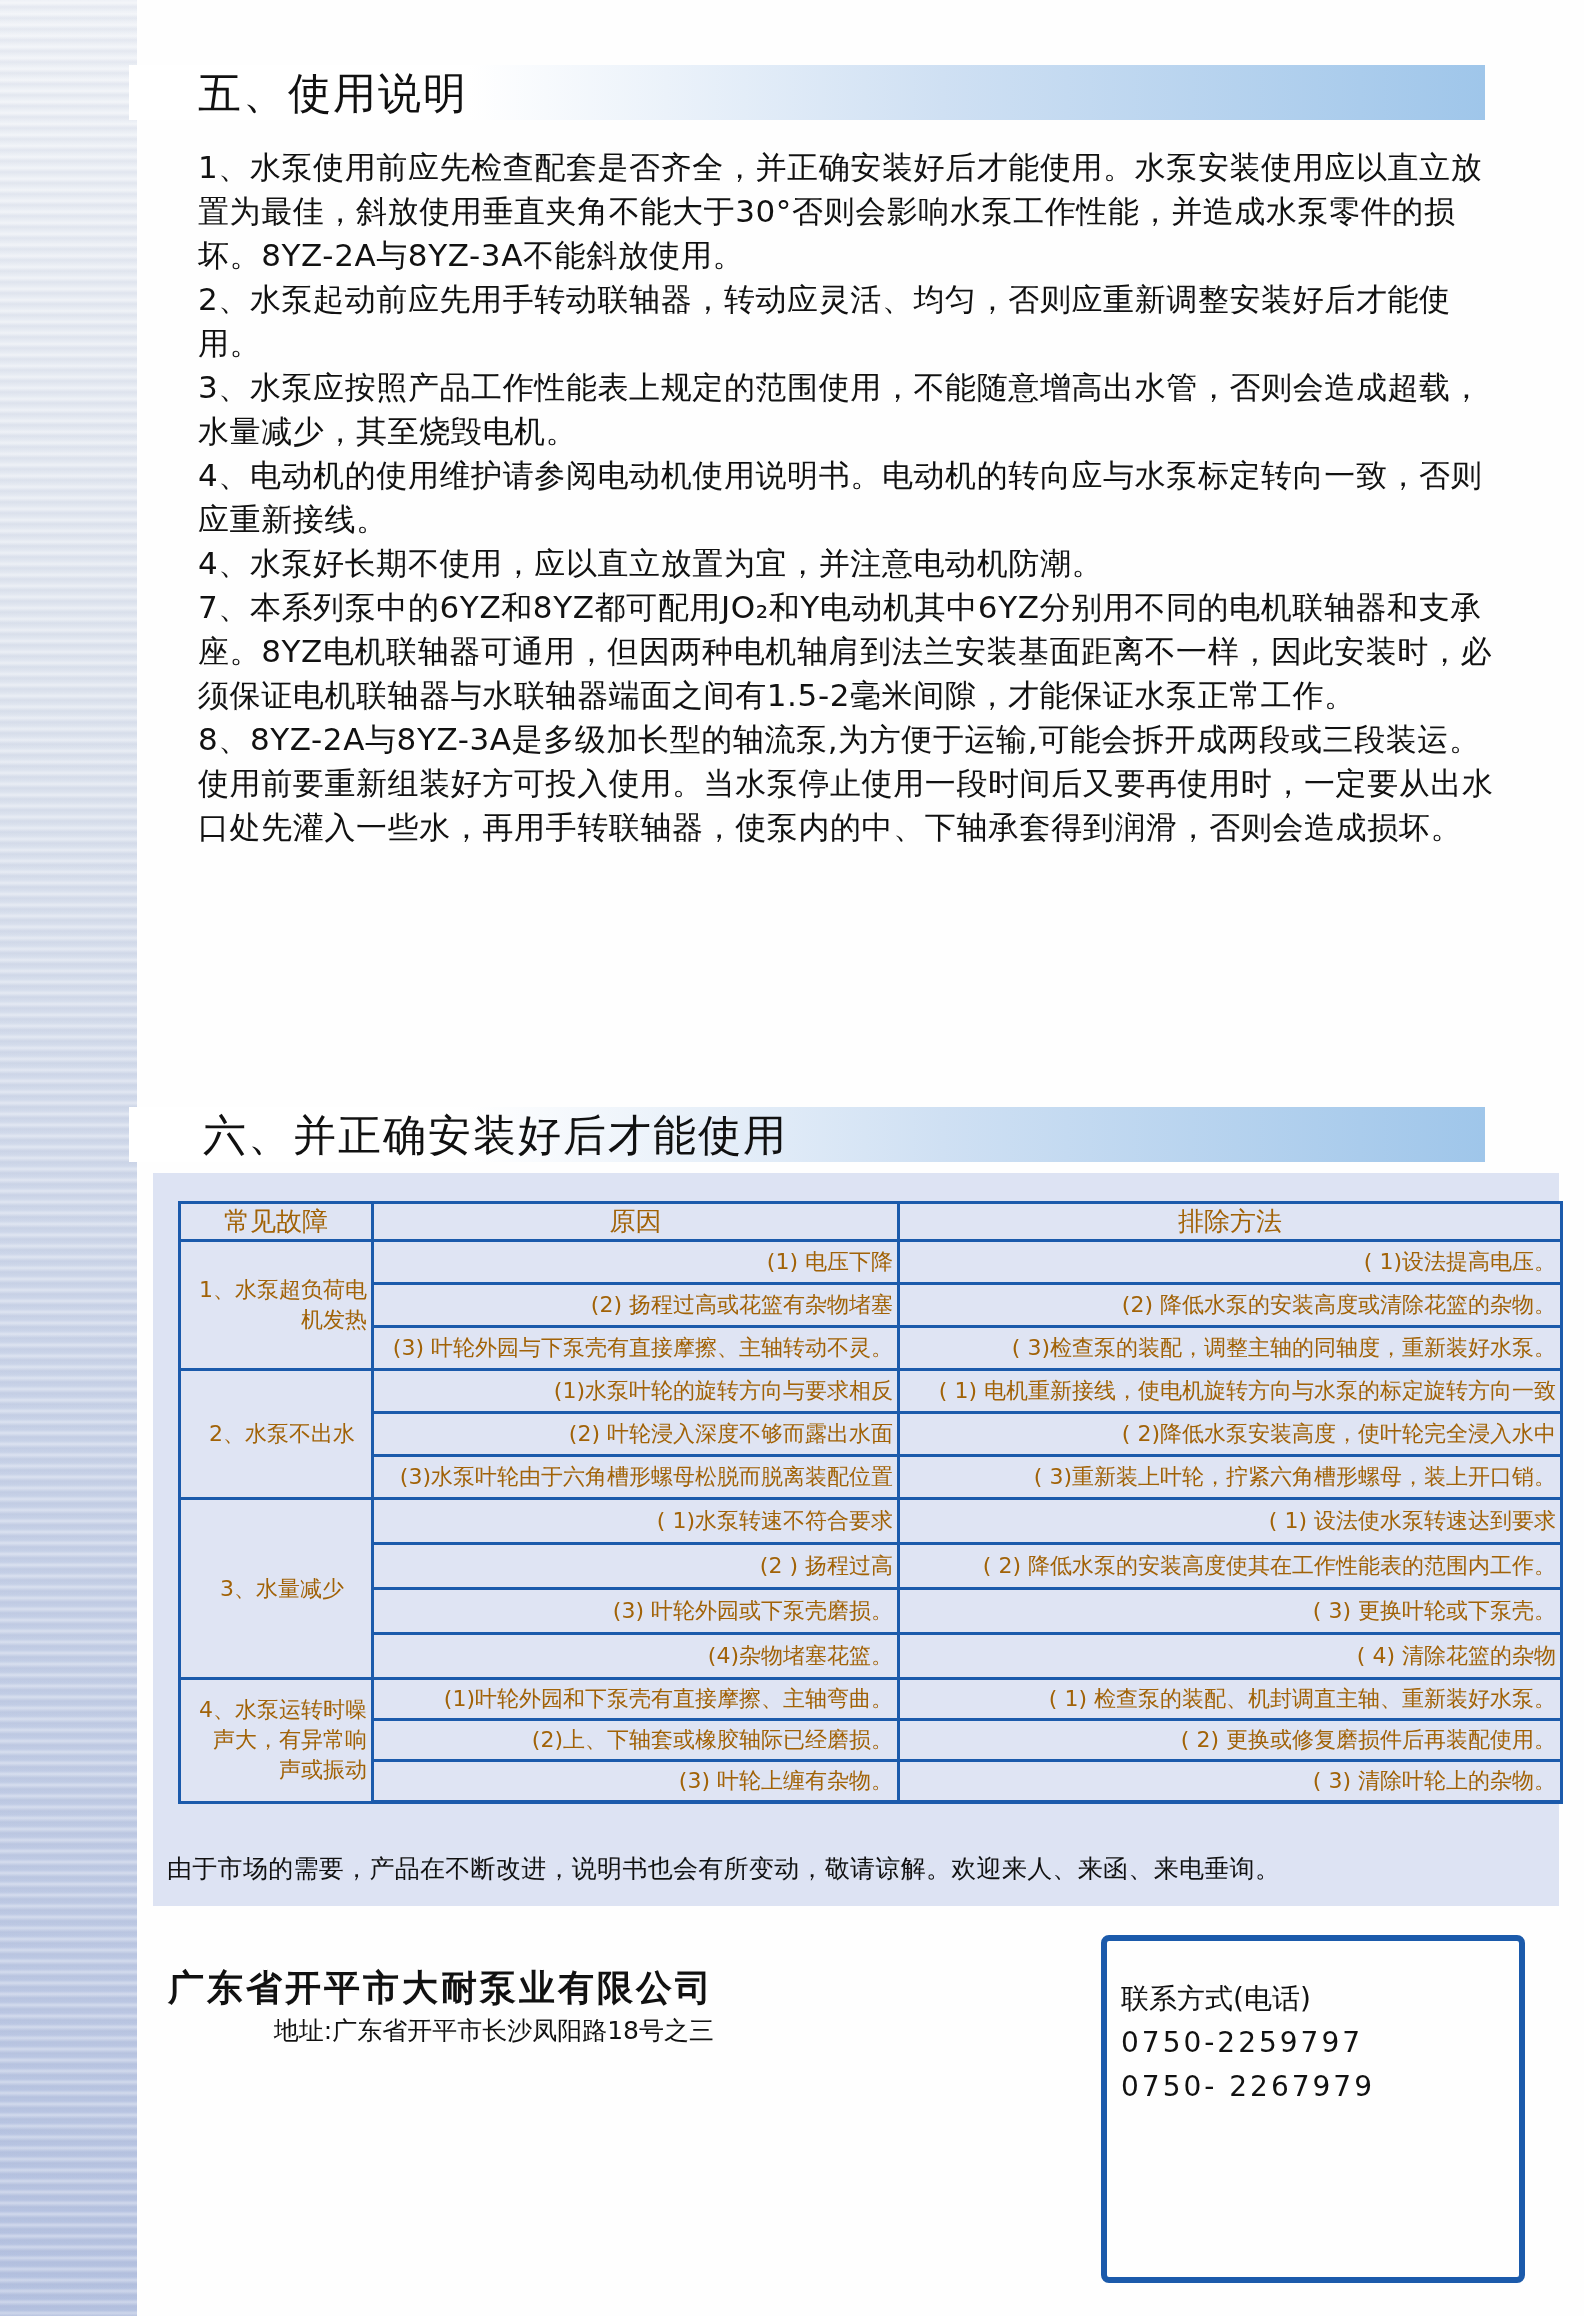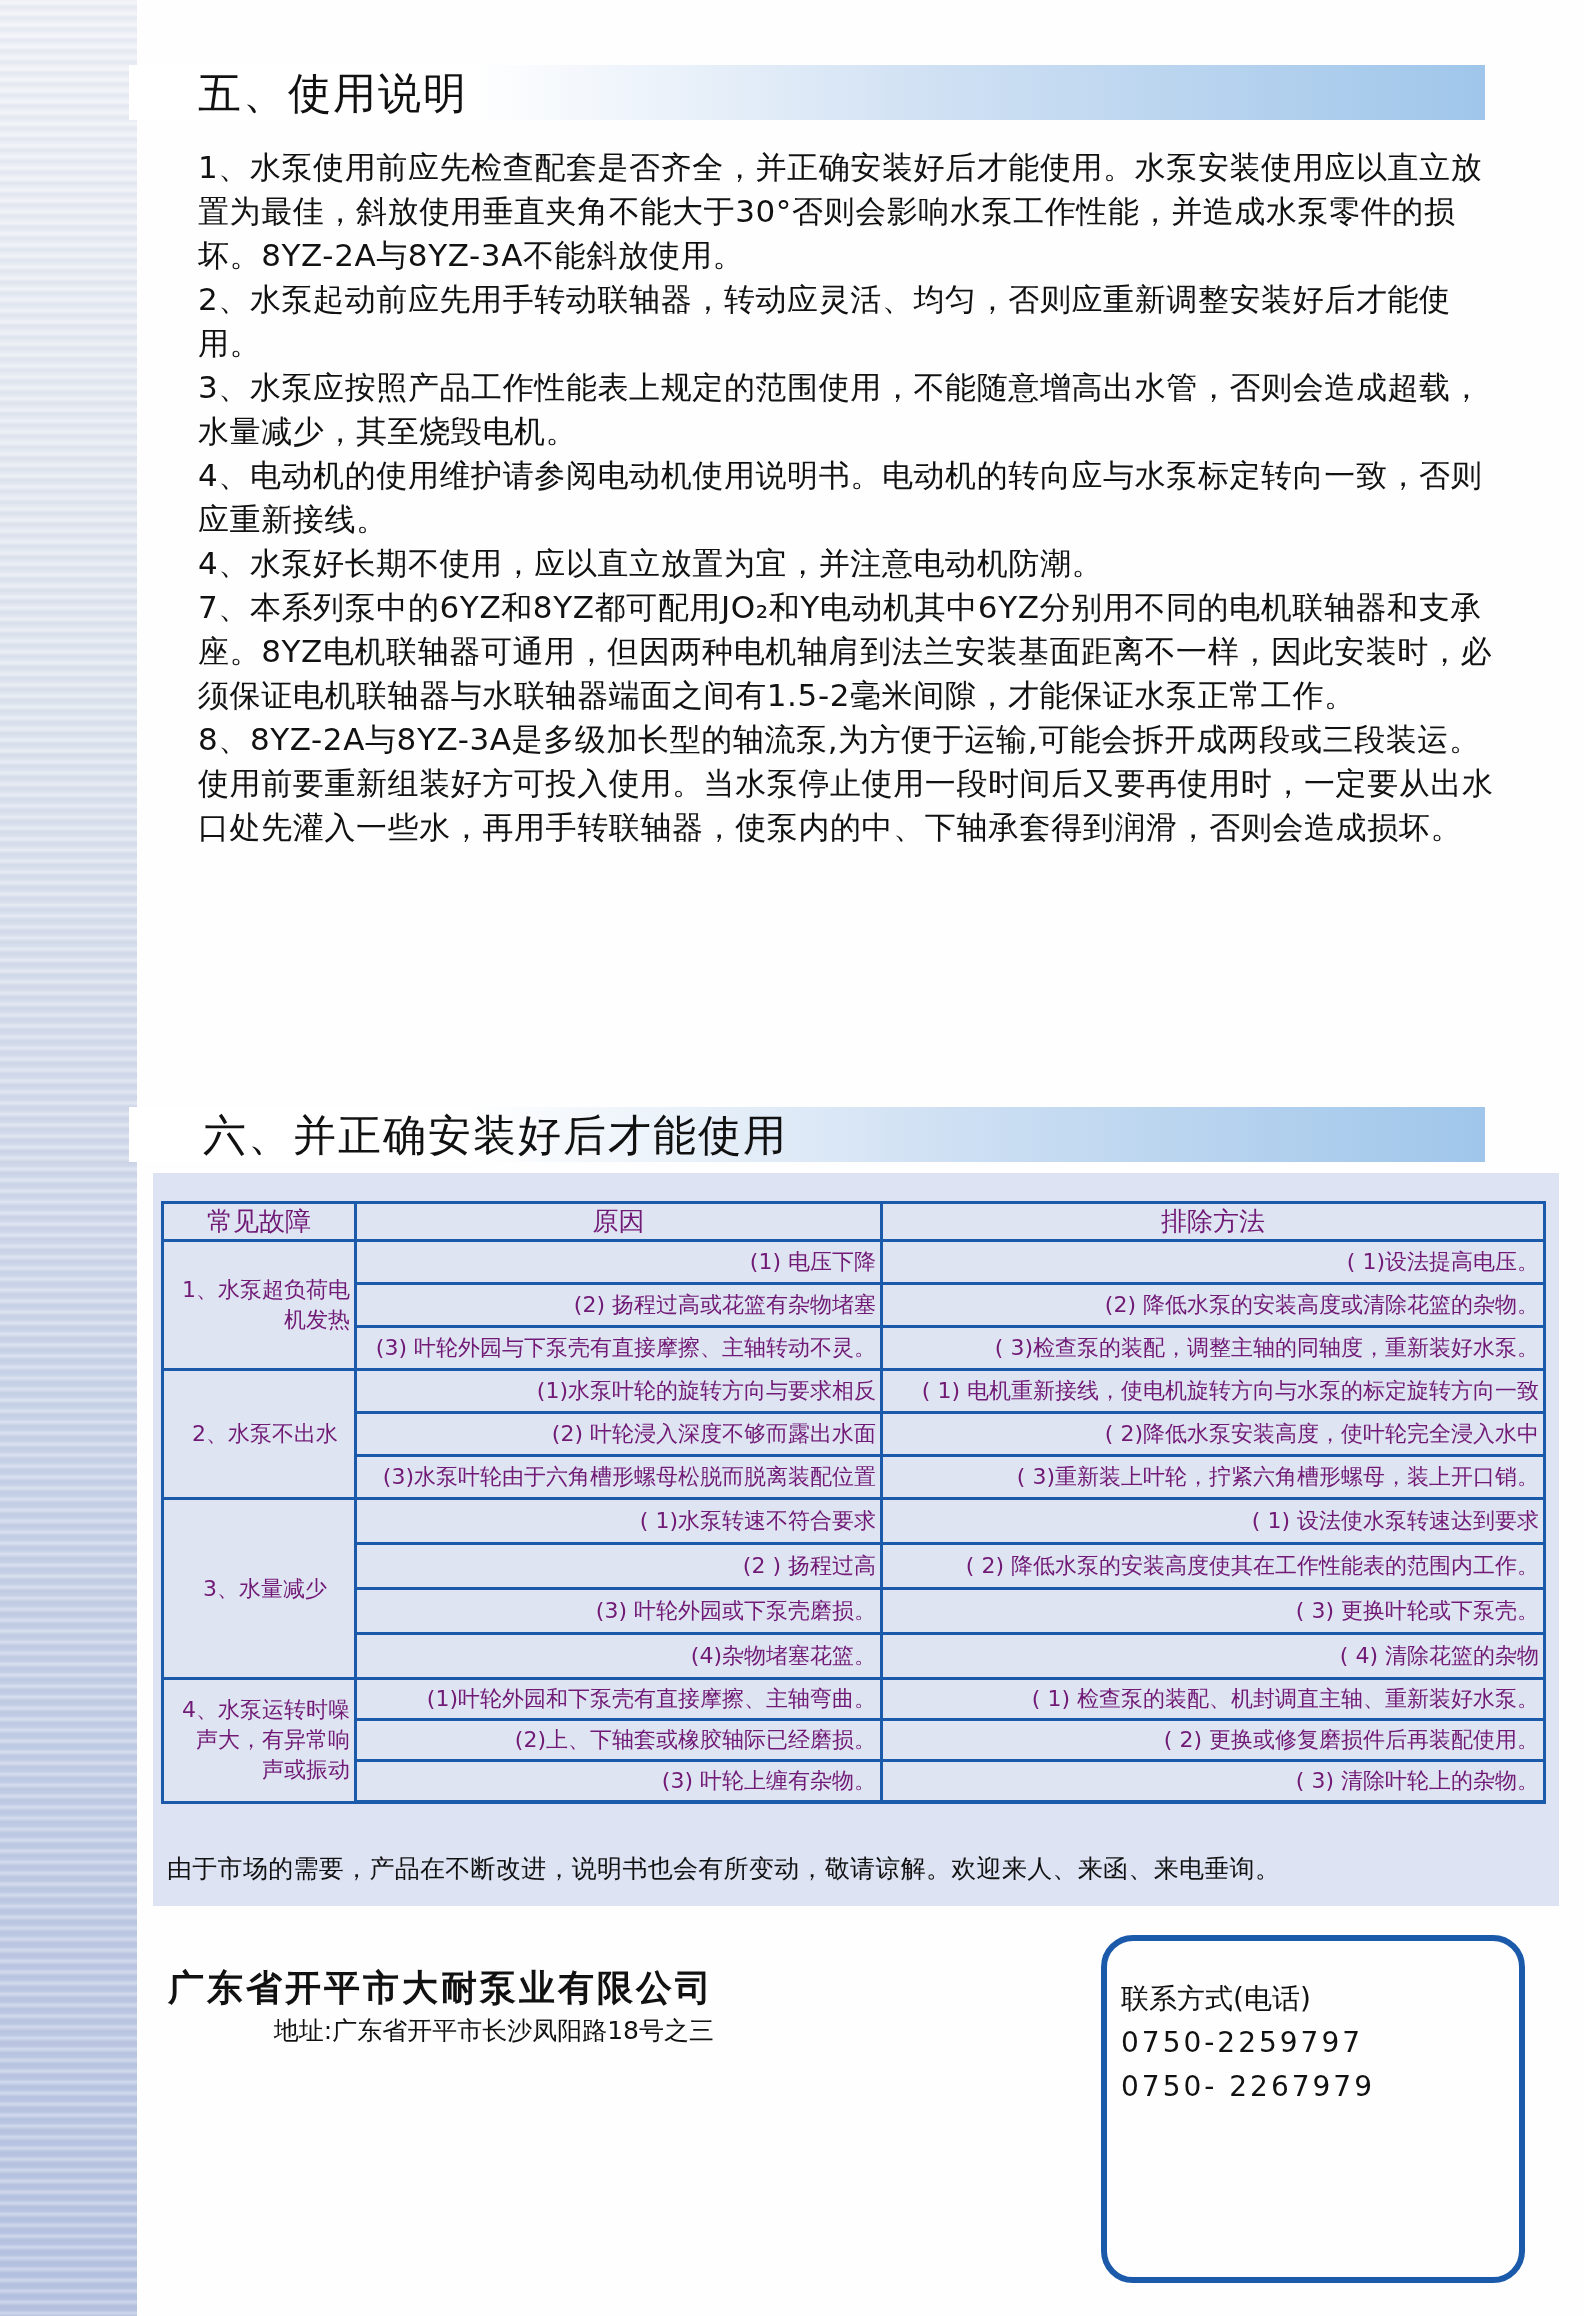--- a/index.html
+++ b/index.html
@@ -31,23 +31,23 @@
     position: absolute; left: 198px; top: 145px; width: 1307px;
     font-size: 31px; line-height: 44px; letter-spacing: 0.6px;
   }
   .body-text p { margin: 0; }
 
   .table-panel {
     position: absolute; left: 153px; top: 1173px; width: 1406px; height: 733px;
     background: #dde3f3;
   }
   table.faults {
-    position: absolute; left: 8px; top: 28px; width: 1382px;
+    position: absolute; left: 25px; top: 28px; width: 1382px;
     border-collapse: collapse; table-layout: fixed;
-    font-size: 22px; color: #701a75;
+    font-size: 22px; color: #a16207;
   }
   table.faults col.c1 { width: 193px; }
   table.faults col.c2 { width: 526px; }
   table.faults col.c3 { width: 663px; }
   table.faults th, table.faults td {
     border: 3px solid #1b5aab; padding: 0 4px; height: 40px;
     background: #dfe4f3; font-weight: normal; white-space: nowrap;
     overflow: hidden; text-align: right; vertical-align: middle;
   }
   table.faults th { text-align: center; font-size: 26px; height: 34px; }
@@ -64,21 +64,21 @@
   .company {
     position: absolute; left: 168px; top: 1965px; text-align: right;
   }
   .company-name {
     font-size: 36px; font-weight: bold; letter-spacing: 3px; line-height: 46px; white-space: nowrap;
   }
   .company-line { font-size: 25px; line-height: 40px; white-space: nowrap; }
 
   .contact-box {
     position: absolute; left: 1101px; top: 1935px; width: 424px; height: 348px;
-    border: 6px solid #1b5aab; border-radius: 32px; box-sizing: border-box; background: #fefefe;
+    border: 6px solid #1b5aab; border-radius: 8px; box-sizing: border-box; background: #fefefe;
   }
   .contact-inner { position: absolute; left: 14px; top: 36px; }
   .contact-label { font-size: 28px; line-height: 44px; white-space: nowrap; }
   .contact-phone { font-size: 28px; line-height: 44px; letter-spacing: 3px; white-space: pre; }
 </style>
 </head>
 <body>
 
 <div class="left-strip"></div>
 

